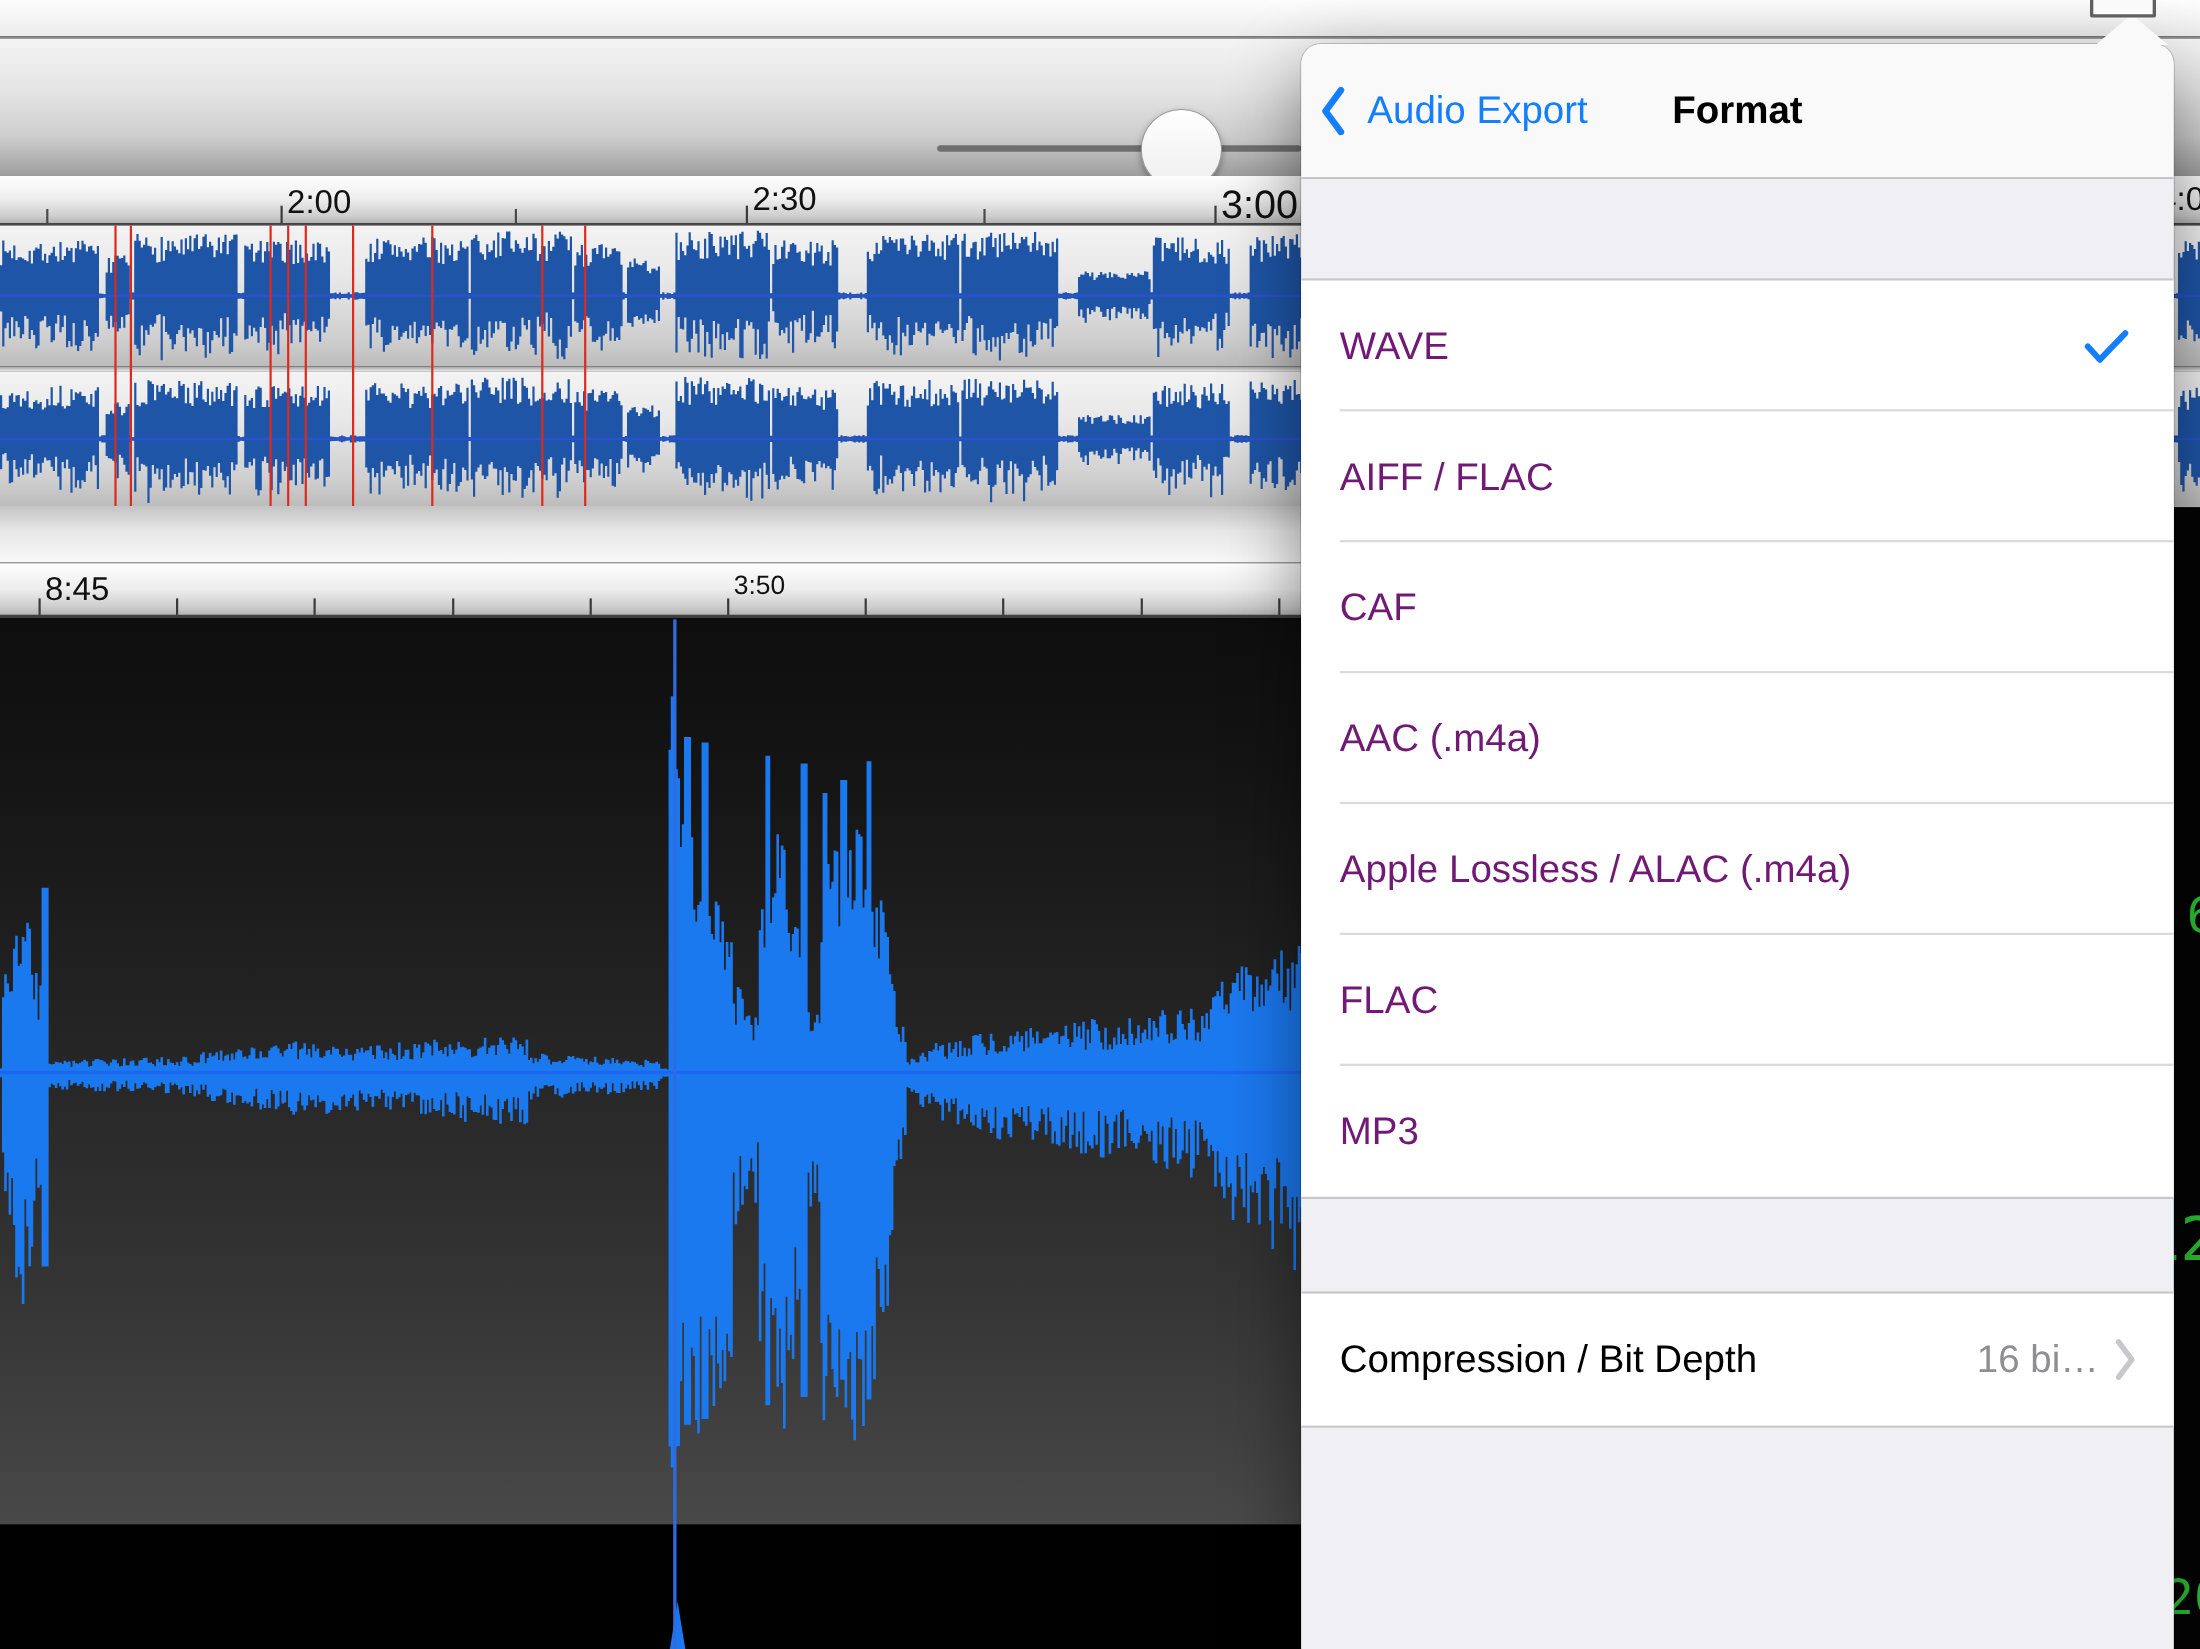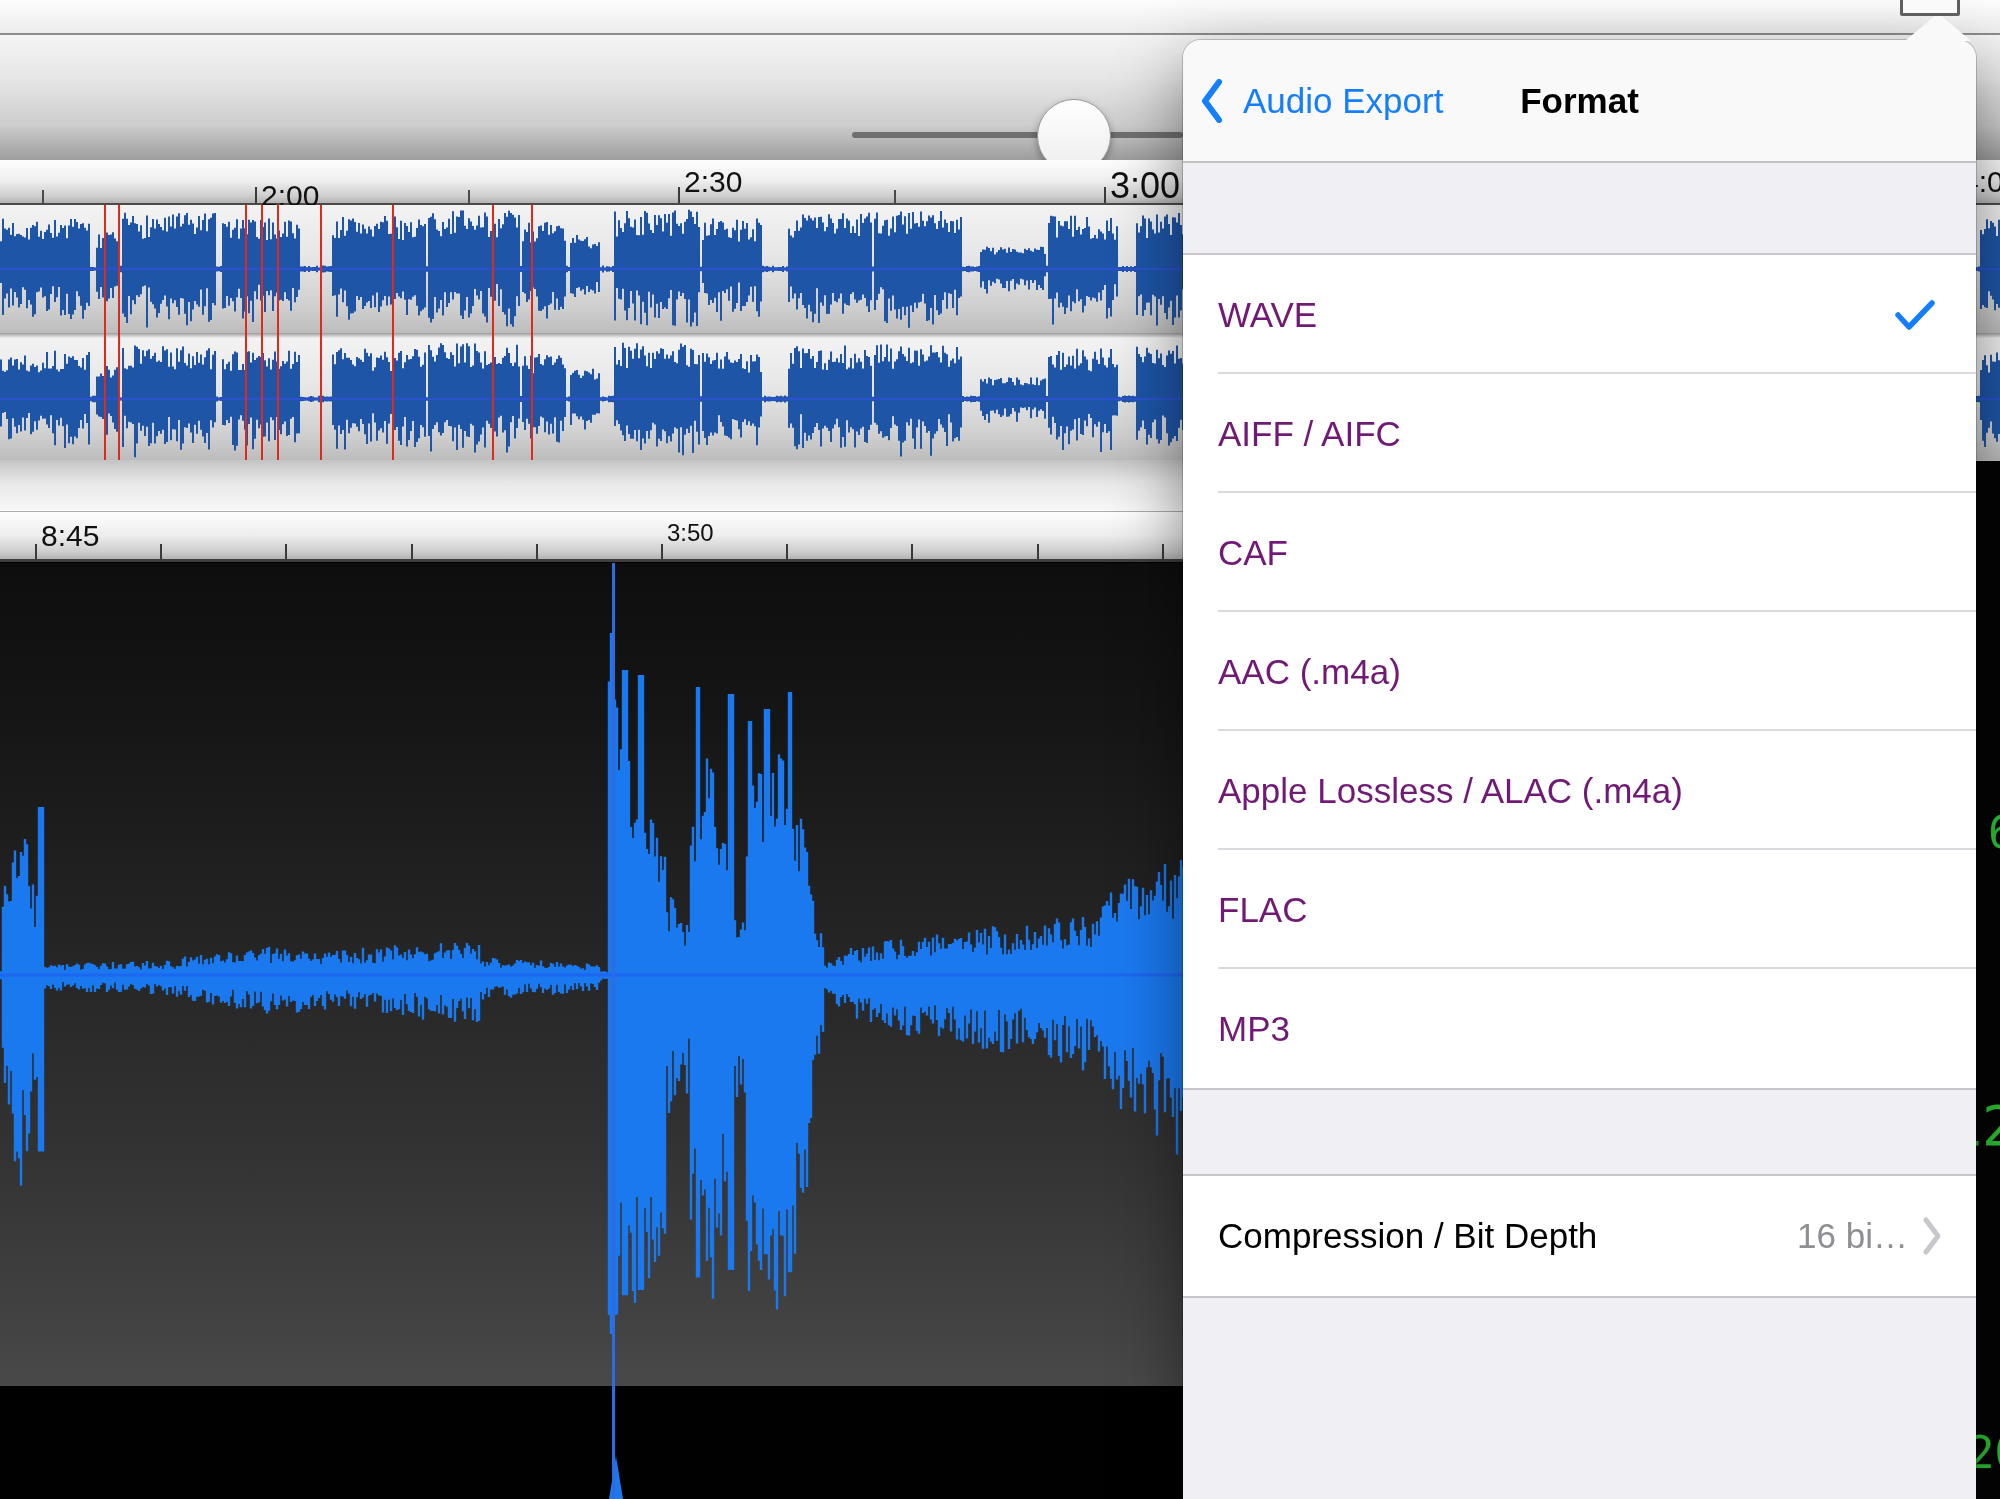--- a/index.html
+++ b/index.html
@@ -75,21 +75,21 @@
 
   <div class="abs topstrip"></div>
   <div class="abs toolbar">
     <div class="abs slider-track"></div>
     <div class="abs slider-thumb"></div>
   </div>
   <div class="abs top-button"></div>
 
   <div class="abs ruler ruler-top" id="ruler-top">
       <div style="position: absolute; bottom: 0px; left: 255px; width: 2px; height: 16px; background: rgb(58, 58, 58);"></div>
-      <span style="position: absolute; top: 19px; left: 261px; font-size: 30px; color: rgb(17, 17, 17); white-space: nowrap;">2:00</span>
+      <span style="position: absolute; top: 8px; left: 261px; font-size: 30px; color: rgb(17, 17, 17); white-space: nowrap;">2:00</span>
       <div style="position: absolute; bottom: 0px; left: 678px; width: 2px; height: 16px; background: rgb(58, 58, 58);"></div>
       <span style="position: absolute; top: 5px; left: 684px; font-size: 30px; color: rgb(17, 17, 17); white-space: nowrap;">2:30</span>
       <div style="position: absolute; bottom: 0px; left: 1104px; width: 2px; height: 16px; background: rgb(58, 58, 58);"></div>
       <span style="position: absolute; top: 5px; left: 1110px; font-size: 36px; color: rgb(17, 17, 17); white-space: nowrap;">3:00</span>
       <div style="position: absolute; bottom: 0px; left: 1530px; width: 2px; height: 16px; background: rgb(58, 58, 58);"></div>
       <span style="position: absolute; top: 5px; left: 1536px; font-size: 30px; color: rgb(17, 17, 17); white-space: nowrap;">3:30</span>
       <div style="position: absolute; bottom: 0px; left: 1956px; width: 2px; height: 16px; background: rgb(58, 58, 58);"></div>
       <span style="position: absolute; top: 5px; left: 1962px; font-size: 30px; color: rgb(17, 17, 17); white-space: nowrap;">4:00</span>
       <div style="position: absolute; bottom: 0px; left: 42px; width: 2px; height: 13px; background: rgb(74, 74, 74);"></div>
       <div style="position: absolute; bottom: 0px; left: 468px; width: 2px; height: 13px; background: rgb(74, 74, 74);"></div>
@@ -180,21 +180,21 @@
           <div class="row">
             <span>WAVE</span>
             <span style="margin-left: auto; display: flex; align-items: center;">
               <svg width="42" height="30" viewBox="0 0 42 30">
                 <path d="M4 15 L15 27 L38 3" fill="none" stroke="#157efd" stroke-width="5.5" stroke-linecap="round" stroke-linejoin="round"></path>
               </svg>
             </span>
             <div class="sep"></div>
           </div>
           <div class="row">
-            <span>AIFF / AIFC</span>
+            <span>AIFF / FLAC</span>
             <div class="sep"></div>
           </div>
           <div class="row">
             <span>CAF</span>
             <div class="sep"></div>
           </div>
           <div class="row">
             <span>AAC (.m4a)</span>
             <div class="sep"></div>
           </div>

